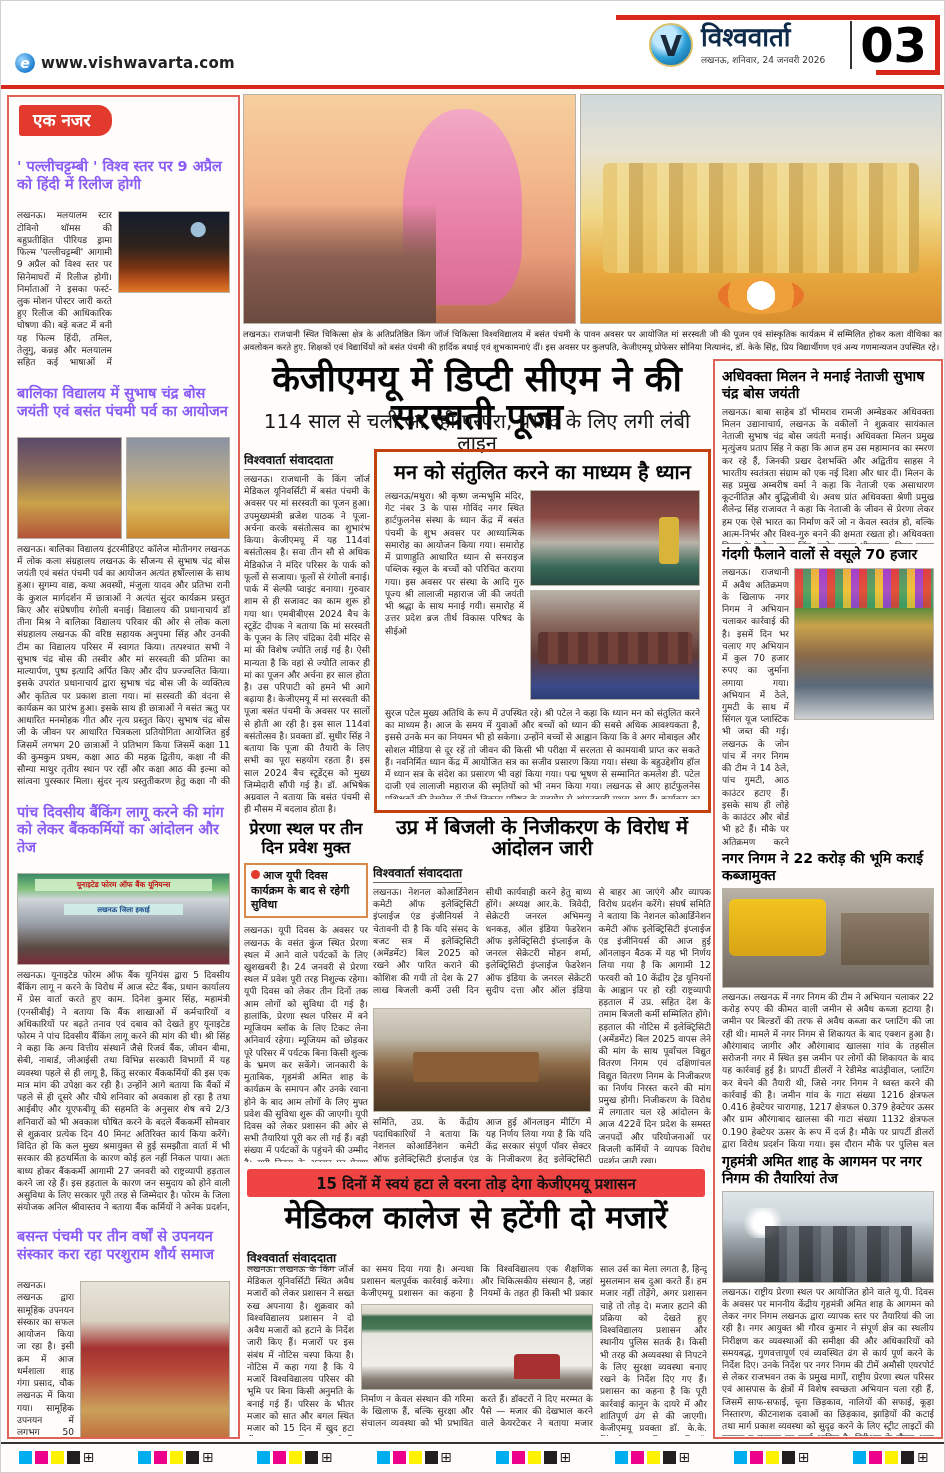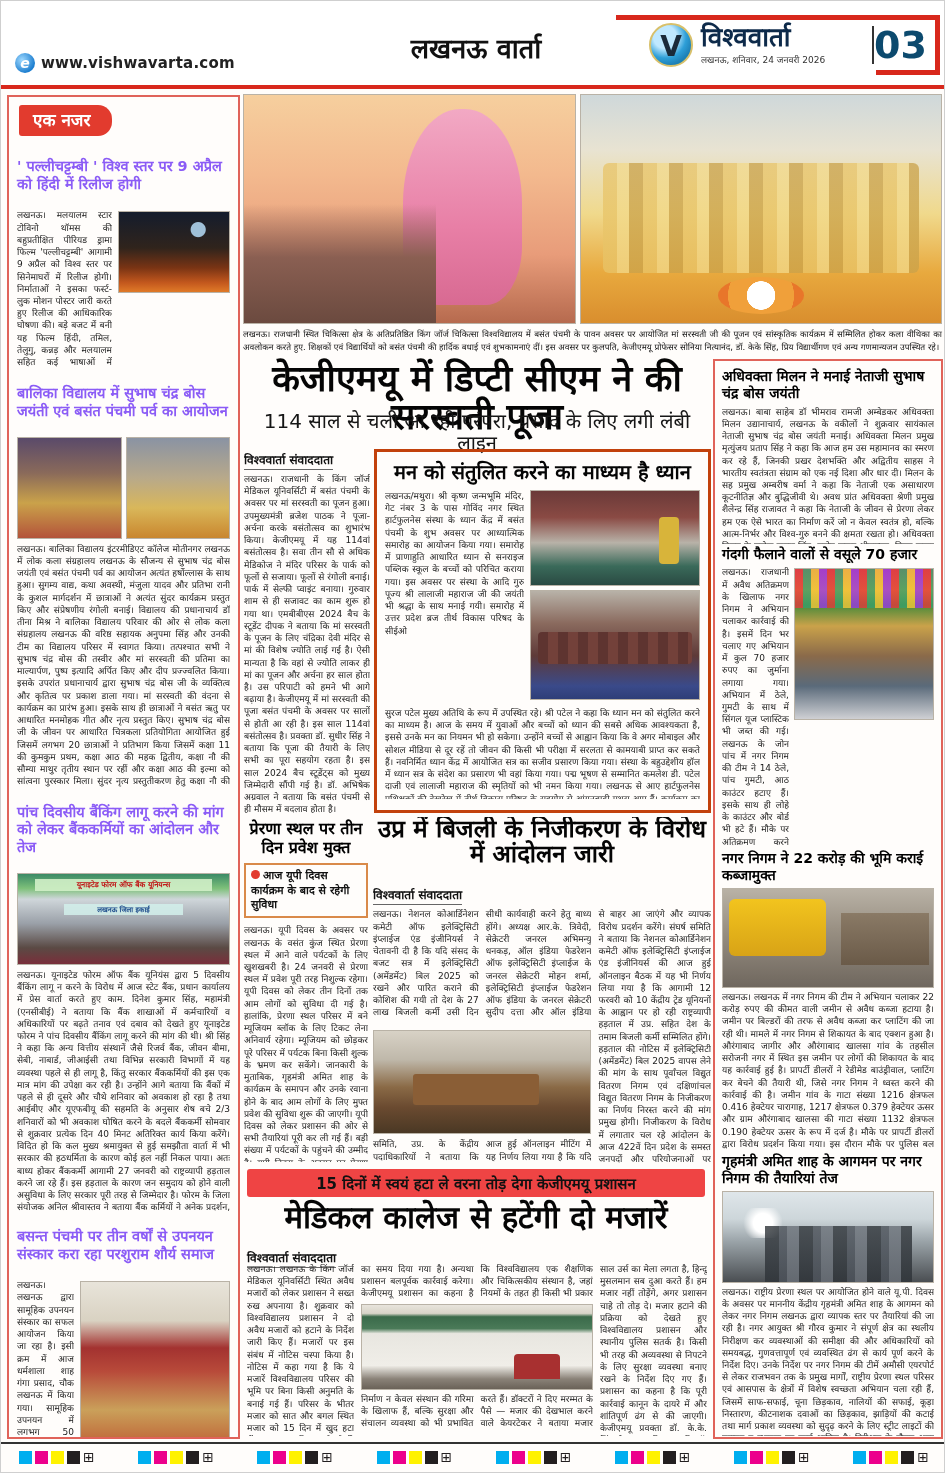--- a/index.html
+++ b/index.html
@@ -18,21 +18,21 @@
   .edition{position:absolute;left:330px;top:28px;width:290px;text-align:center;
            font-size:27px;font-weight:bold;color:#111;}
   .brandbox{position:absolute;left:648px;top:22px;display:flex;gap:8px;align-items:center;}
   .globe{width:44px;height:44px;border-radius:50%;background:radial-gradient(circle at 35% 30%,#bfe8ff 0 30%,#2e9fd8 55%,#1d7fb5 75%,#57b36a 100%);
          position:relative;border:2px solid #d8c06a;}
   .globe-v{position:absolute;inset:0;color:#1a2a3a;font-size:28px;font-weight:bold;text-align:center;line-height:44px;}
   .brand-name{font-size:26px;font-weight:bold;color:#0d2a4a;line-height:1.05;}
   .brand-date{font-size:9px;color:#333;margin-top:2px;}
   .pgnum{position:absolute;right:6px;top:14px;width:64px;height:60px;border-top:5px solid #d8281c;
          border-right:5px solid #d8281c;border-bottom:5px solid #d8281c;display:flex;align-items:center;justify-content:flex-end;padding-right:8px;}
-  .pgnum-in{font-size:38px;font-weight:bold;color:#0c4a6e;border-left:2px solid #333;line-height:1;}
+  .pgnum-in{font-size:48px;font-weight:bold;color:#000000;border-left:2px solid #333;padding-left:8px;line-height:1;}
   .pg-topline{position:absolute;right:70px;top:14px;width:260px;height:5px;background:#d8281c;}
 
   
   .bt{font-size:9px;line-height:1.36;text-align:justify;color:#1c1c1c;overflow:hidden;}
   .byline{font-size:12px;font-weight:bold;color:#111;border-bottom:1px solid #666;display:inline-block;padding-bottom:1px;margin-bottom:3px;}
   .h-side{font-size:14.5px;font-weight:bold;line-height:1.22;color:#8b5cf6;margin:16px 0;}
   .photo{position:relative;overflow:hidden;border:1px solid #b9b2a6;}
 
   
   .sidebar{position:absolute;left:6px;top:94px;width:233px;height:1344px;border:2px solid #e0635a;background:#fffdfb;padding:6px 8px;overflow:hidden;}
@@ -86,21 +86,21 @@
   .p-students:before{content:"";position:absolute;left:4%;top:38%;width:92%;height:30%;
      background:repeating-linear-gradient(90deg,#5e3430 0 10px,#73413a 10px 20px);border-radius:4px;}
   .dhyan-bottom{margin-top:5px;}
 
   .prerna{position:absolute;left:243px;top:818px;width:124px;height:344px;overflow:hidden;}
   .prerna-h{font-size:16px;font-weight:bold;text-align:center;line-height:1.2;color:#000;margin:0 0 6px;}
   .prerna-box{border:2px solid #d98a4a;padding:4px 5px;margin:2px 0 6px;font-size:11px;font-weight:bold;line-height:1.3;color:#111;}
   .dot{display:inline-block;width:9px;height:9px;border-radius:50%;background:#e23b2e;margin-right:3px;}
 
   .bijli{position:absolute;left:372px;top:816px;width:338px;height:346px;overflow:hidden;}
-  .bijli-h{font-size:24px;font-weight:bold;text-align:center;color:#050505;margin:0 0 17px;line-height:1.05;}
+  .bijli-h{font-size:20px;font-weight:bold;text-align:center;color:#050505;margin:0 0 3px;line-height:1.05;}
   .bijli-cols{display:flex;gap:7px;}
   .bijli-left{width:66%;}
   .two-col{column-count:2;column-gap:7px;}
   .p-meeting{width:100%;height:104px;margin:4px 0;
      background:linear-gradient(180deg,#d8d2c6 0%,#bfb8aa 28%,#8a6a46 55%,#6a4a30 75%,#4a3824 100%);}
   .p-meeting:before{content:"";position:absolute;left:18%;top:42%;width:58%;height:30%;background:#8a5e36;border-radius:3px;}
   .bijli-right{width:34%;}
 
   .kicker{position:absolute;left:246px;top:1168px;width:458px;height:28px;background:#ef4444;
      display:flex;align-items:center;justify-content:center;font-size:15px;font-weight:bold;color:#111;border-radius:3px;}
@@ -140,21 +140,20 @@
 </head>
 <body>
 
 <div class="page">
 
   <div class="hdr">
     <div class="site">
       <span class="e-icon">e</span>
       <span class="site-url">www.vishwavarta.com</span>
     </div>
-    <div class="edition">लखनऊ वार्ता</div>
     <div class="brandbox">
       <span class="globe">
         <span class="globe-v">V</span>
       </span>
       <span>
         <div class="brand-name">विश्ववार्ता</div>
         <div class="brand-date">लखनऊ, शनिवार, 24 जनवरी 2026</div>
       </span>
     </div>
     <div class="pg-topline"></div>

